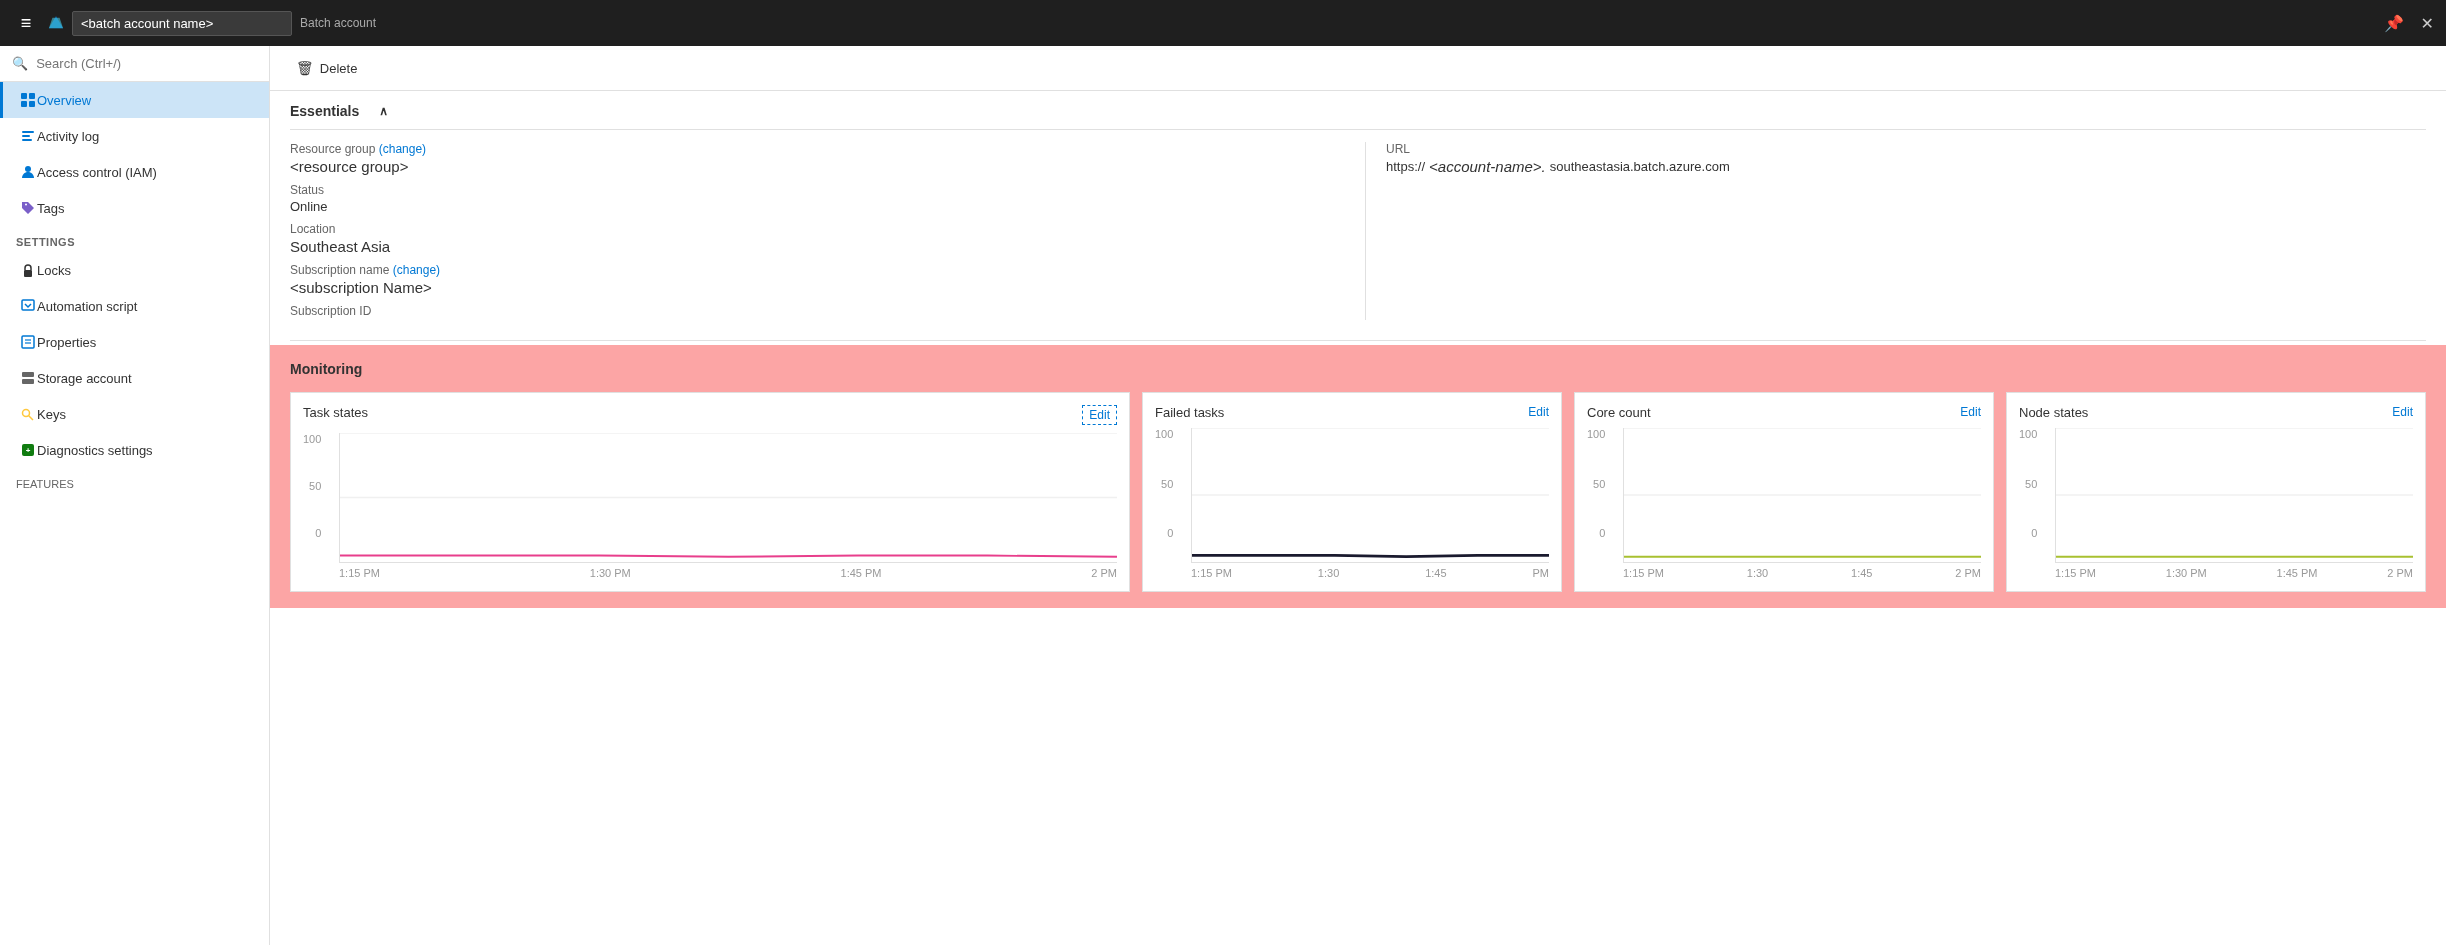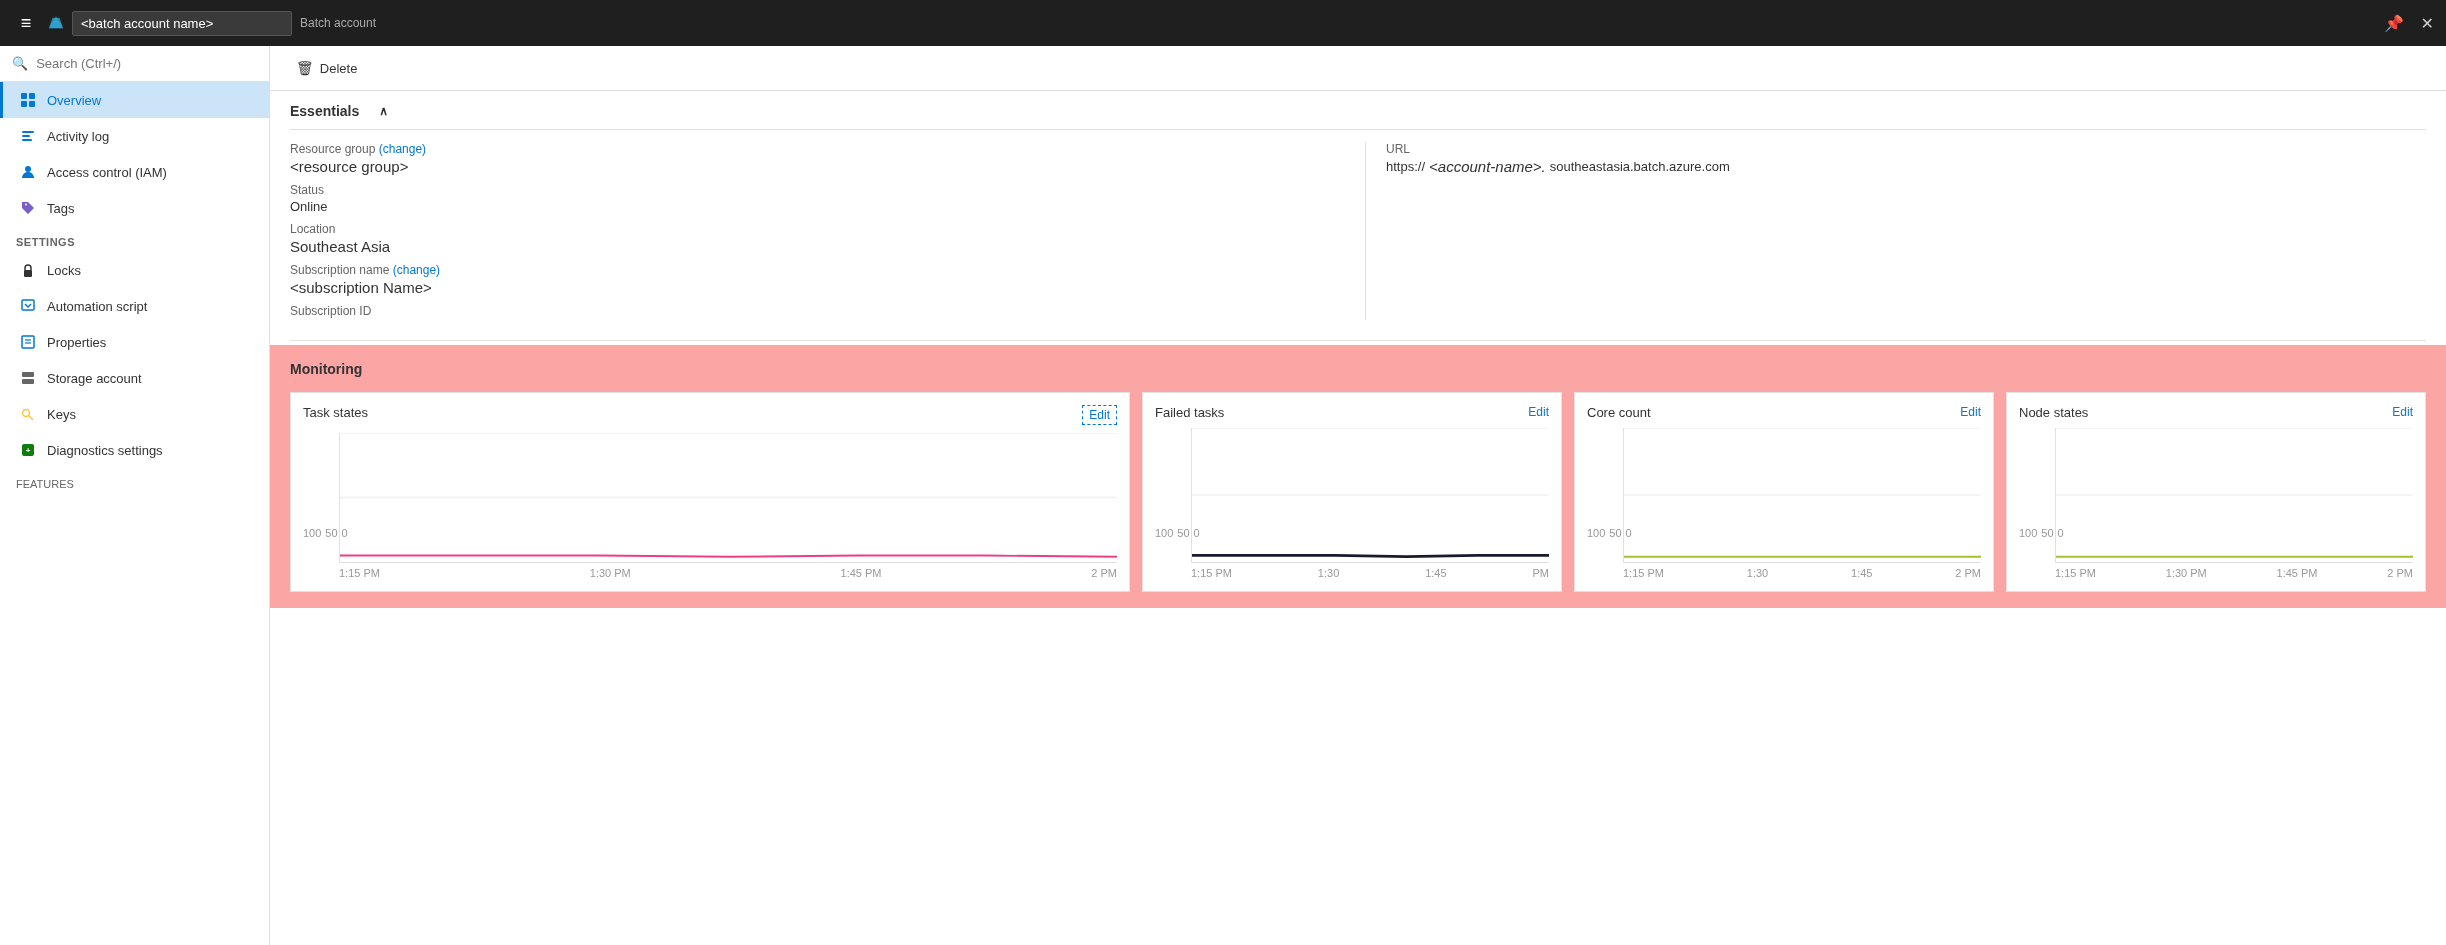--- a/index.html
+++ b/index.html
@@ -87,21 +87,20 @@
       width: 100%;
       background: transparent;
     }
     .sidebar-nav {
       overflow-y: auto;
       flex: 1;
     }
     .sidebar-item {
       display: flex;
       align-items: center;
-      gap: 10px;
       padding: 9px 16px;
       cursor: pointer;
       color: #333;
       font-size: 13px;
       border-left: 3px solid transparent;
     }
     .sidebar-item.active {
       background: #cce4f7;
       border-left-color: #0078d4;
       color: #0078d4;
@@ -272,21 +271,21 @@
       position: relative;
       display: flex;
       flex-direction: column;
     }
     .chart-y-labels {
       position: absolute;
       left: 0;
       top: 0;
       bottom: 24px;
       display: flex;
-      flex-direction: row;
+      flex-direction: column;
       justify-content: space-between;
       align-items: flex-end;
     }
     .y-label {
       font-size: 11px;
       color: #999;
       padding-right: 4px;
     }
     .chart-plot {
       margin-left: 36px;

